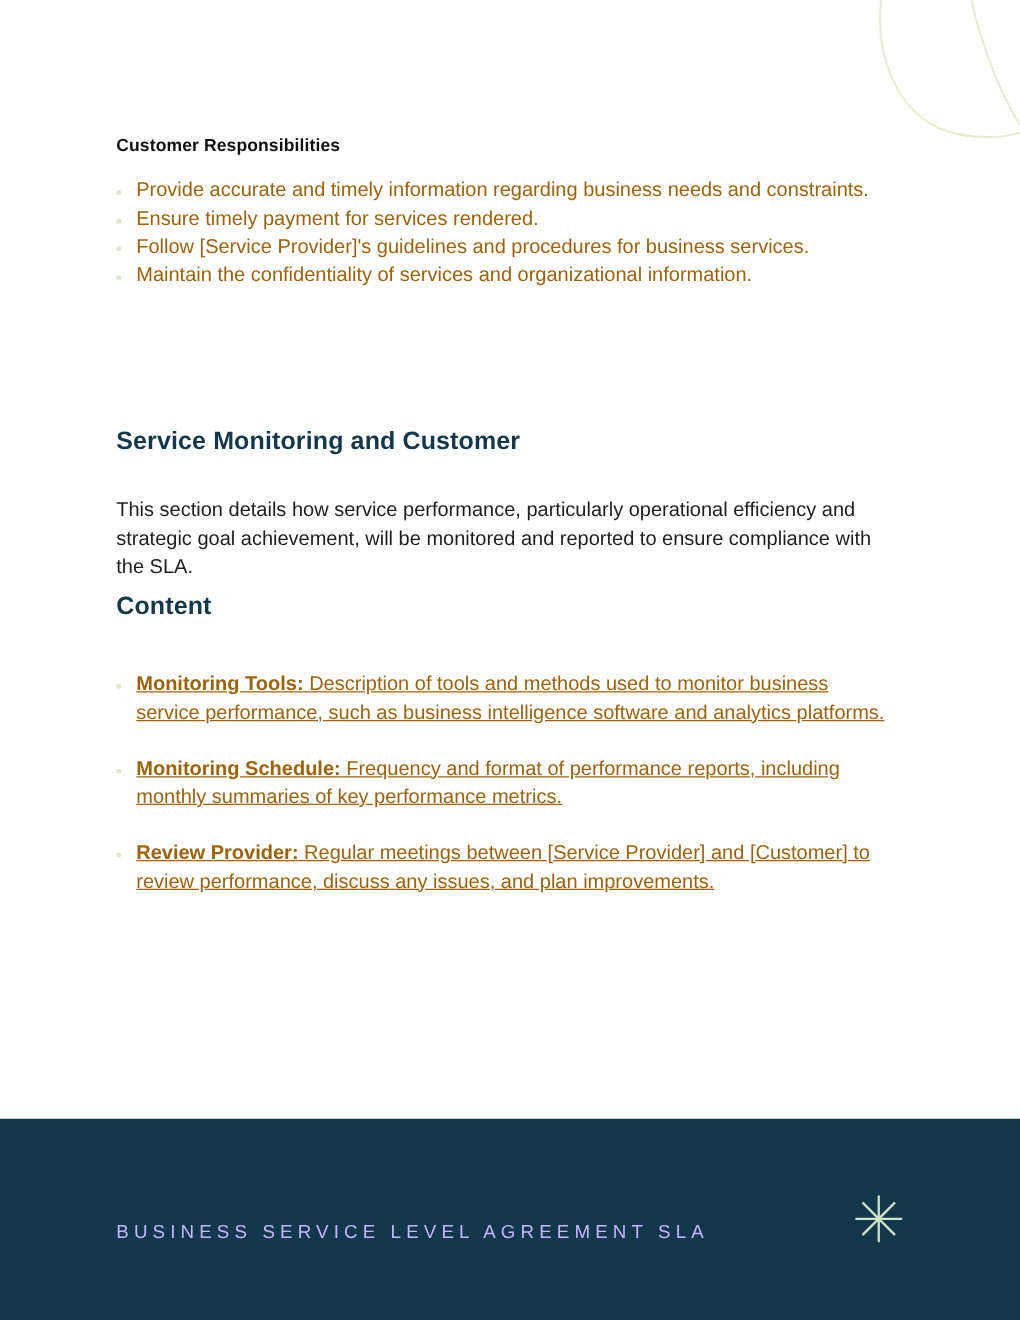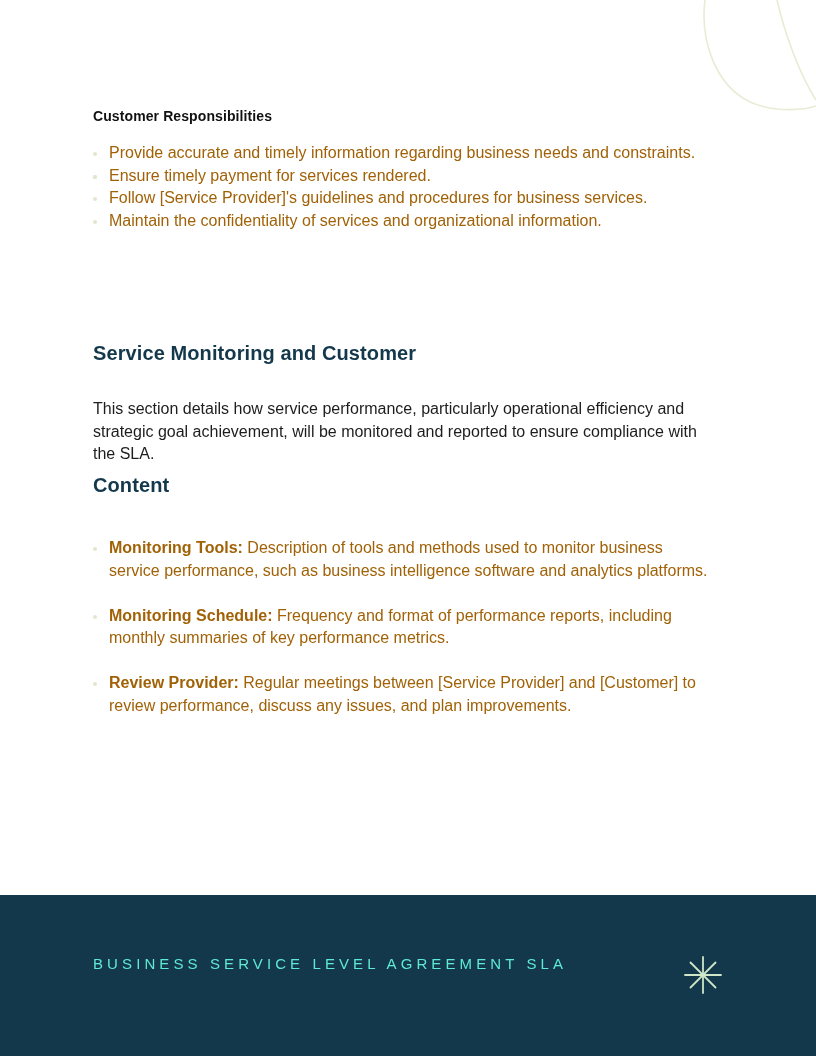--- a/index.html
+++ b/index.html
@@ -6,23 +6,23 @@
     html, body { width: 816px; height: 1056px; background: #ffffff; overflow: hidden; }
     body { position: relative; font-family: "Liberation Sans", "DejaVu Sans", sans-serif; color: #1d1d1d; }
     .deco { position: absolute; top: 0; right: 0; width: 136px; height: 120px; }
     .page { position: absolute; left: 93px; top: 0; width: 620px; }
     .h3 { position: absolute; font-weight: bold; font-size: 14px; color: #111; letter-spacing: 0.1px; }
     .h2 { position: absolute; font-weight: bold; font-size: 20px; color: #14384b; letter-spacing: 0.1px; }
     .para { position: absolute; font-size: 16px; line-height: 22.5px; color: #1d1d1d; width: 620px; }
     ul.blist { position: absolute; list-style: none; width: 620px; }
     ul.blist li { position: relative; padding-left: 16px; font-size: 16px; line-height: 22.5px; color: #a16207; }
     ul.blist li .dot { position: absolute; left: 0; top: 10px; width: 4px; height: 4px; border-radius: 50%; background: #dfe8cf; }
-    ul.spaced li { margin-bottom: 22.5px; }
+    ul.spaced li { margin-bottom: 22.5px; text-decoration: underline; }
     .footer { position: absolute; left: 0; top: 895px; width: 816px; height: 161px; background: #14384b; }
-    .footer-title { position: absolute; left: 93px; top: 60px; font-size: 15px; letter-spacing: 4.1px; color: #5eead4; text-align: right; }
+    .footer-title { position: absolute; left: 93px; top: 82px; font-size: 15px; letter-spacing: 4.1px; color: #c4b5fd; text-align: right; }
     .footer-icon { position: absolute; left: 683px; top: 60px; width: 40px; height: 40px; }
   </style>
 </head>
 <body>
 
 <svg class="deco" viewBox="0 0 136 120">
   <path d="M25,0 C20,40 35,85 70,102 C95,113 125,110 136,106" fill="none" stroke="#e6edd4" stroke-width="1.6"></path>
   <path d="M97,0 C105,35 120,75 136,100" fill="none" stroke="#e6edd4" stroke-width="1.6"></path>
 </svg>
 

